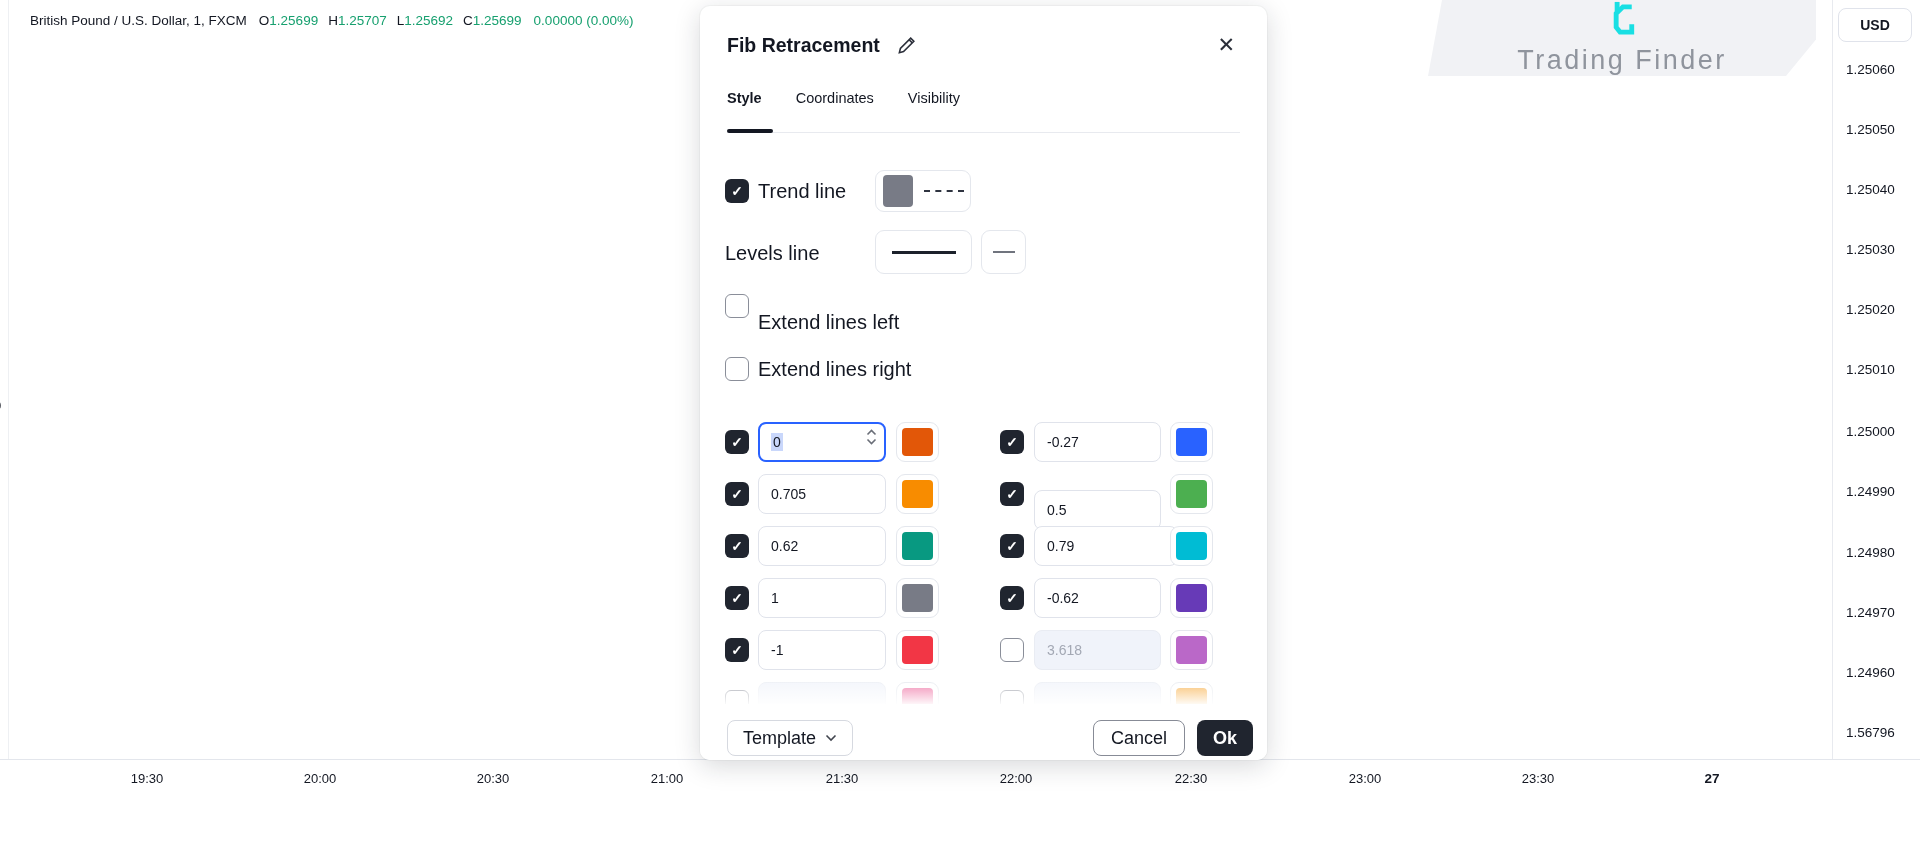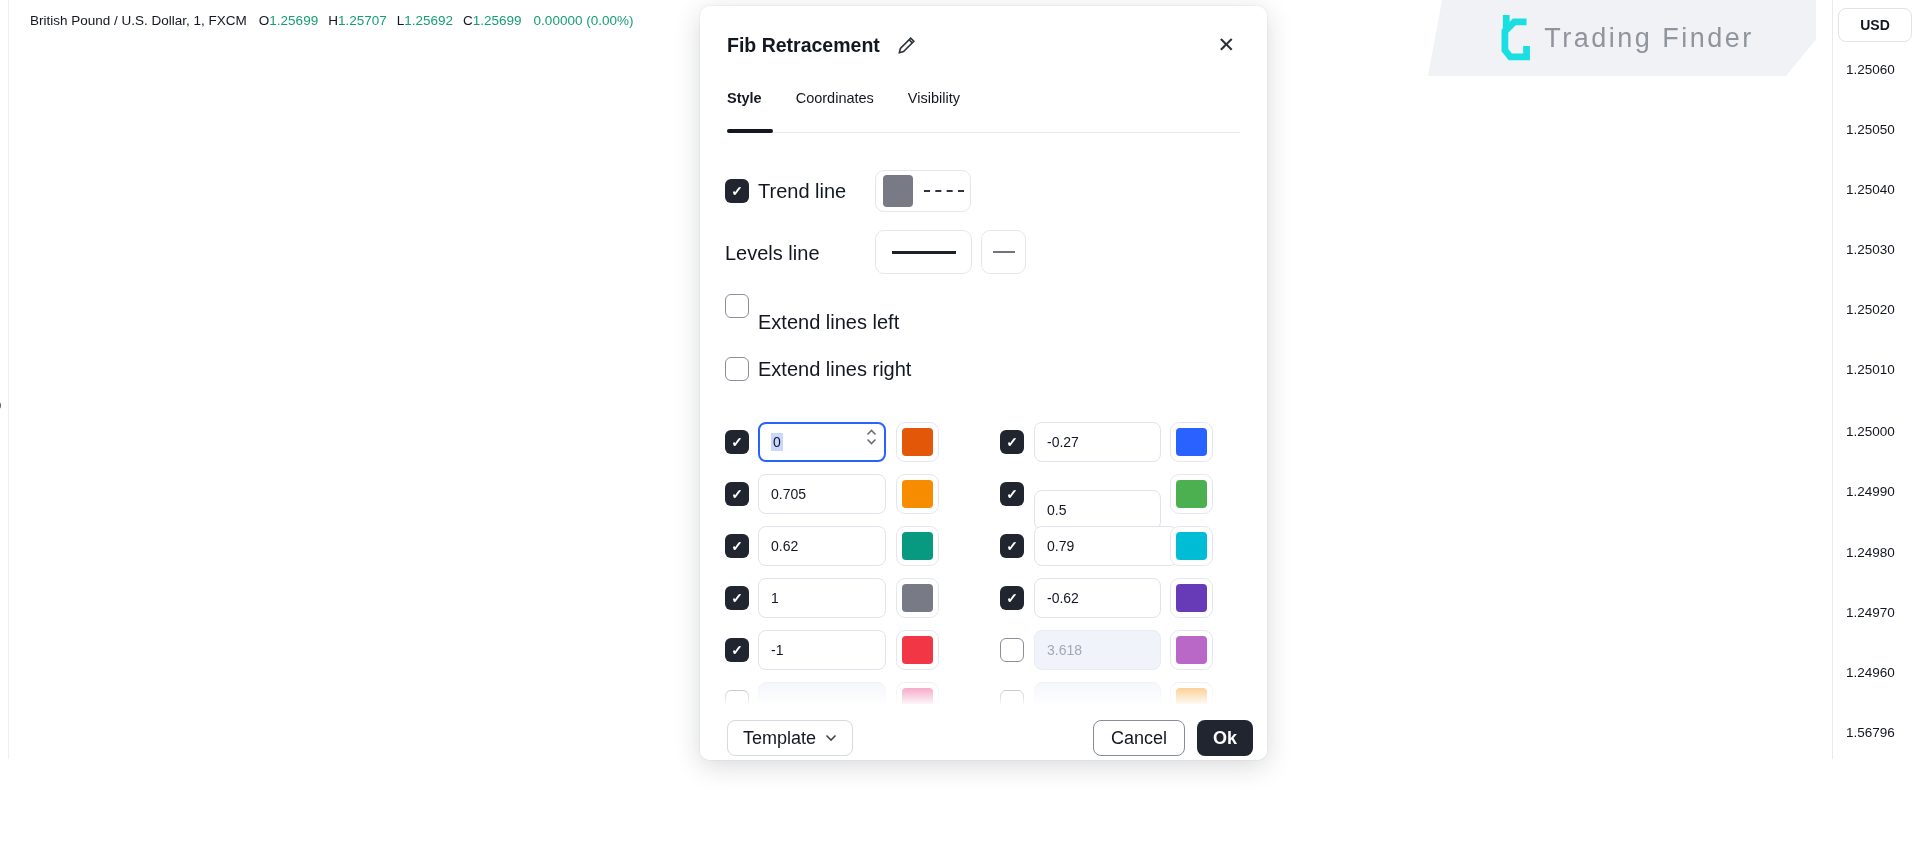--- a/index.html
+++ b/index.html
@@ -14,21 +14,21 @@
   .symbol-name { font-weight:500; color:#131722; }
   .ohlc { display:flex; gap:10px; }
   .ohlc .pair .k { color:#131722; }
   .ohlc .pair .v { color:#17a06f; }
   .change { color:#17a06f; }
   .left-clip { position:absolute; left:-6px; top:398px; font-size:13px; color:#131722; }
 
   .wm-band {
     position:absolute; left:1428px; top:0; width:388px; height:76px; background:#f1f2f5;
     clip-path:polygon(34px 0, 100% 0, 100% 52%, calc(100% - 30px) 100%, 0 100%, 14px 0);
-    display:flex; align-items:center; justify-content:center; gap:8px;
+    display:flex; align-items:center; justify-content:center; gap:8px;flex-direction:column;
   }
   .wm-text { font-size:27px; color:#8f949d; letter-spacing:2.5px; font-weight:400; }
 
   .usd-btn {
     position:absolute; left:1838px; top:8px; width:74px; height:34px; background:#fff;
     border:1px solid #e0e3eb; border-radius:8px; display:flex; align-items:center; justify-content:center;
     font-weight:700; font-size:14px; color:#131722;
   }
   .axis-sep-v { position:absolute; left:1832px; top:0; width:1px; height:759px; background:#e8eaef; }
   .price-tick { position:absolute; left:1846px; font-size:13.5px; color:#131722; }
@@ -121,20 +121,32 @@
   <span class="price-tick" style="top:242px">1.25030</span>
   <span class="price-tick" style="top:302px">1.25020</span>
   <span class="price-tick" style="top:362px">1.25010</span>
   <span class="price-tick" style="top:424px">1.25000</span>
   <span class="price-tick" style="top:484px">1.24990</span>
   <span class="price-tick" style="top:545px">1.24980</span>
   <span class="price-tick" style="top:605px">1.24970</span>
   <span class="price-tick" style="top:665px">1.24960</span>
   <span class="price-tick" style="top:725px">1.56796</span>
 
+  <div class="time-strip">
+    <span class="time-tick" style="left:147px">19:30</span>
+    <span class="time-tick" style="left:320px">20:00</span>
+    <span class="time-tick" style="left:493px">20:30</span>
+    <span class="time-tick" style="left:667px">21:00</span>
+    <span class="time-tick" style="left:842px">21:30</span>
+    <span class="time-tick" style="left:1016px">22:00</span>
+    <span class="time-tick" style="left:1191px">22:30</span>
+    <span class="time-tick" style="left:1365px">23:00</span>
+    <span class="time-tick" style="left:1538px">23:30</span>
+    <span class="time-tick bold" style="left:1712px">27</span>
+  </div>
 
 
   <div class="dialog">
 
     <div class="dlg-title">
       <span class="t">Fib Retracement</span>
       <svg width="21" height="21" viewBox="0 0 20 20">
         <path d="M3.2 16.8l1-4L14 3l3 3L7.2 15.8l-4 1z" fill="none" stroke="#2a2e39" stroke-width="1.5"></path>
         <path d="M12.5 4.5l3 3" stroke="#2a2e39" stroke-width="1.5"></path>
       </svg>

